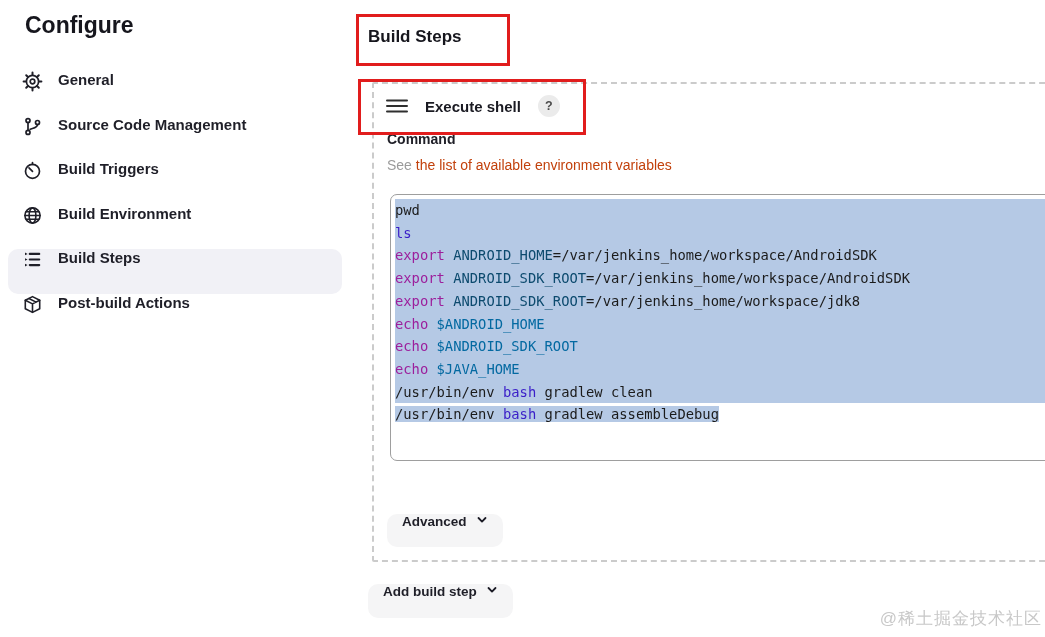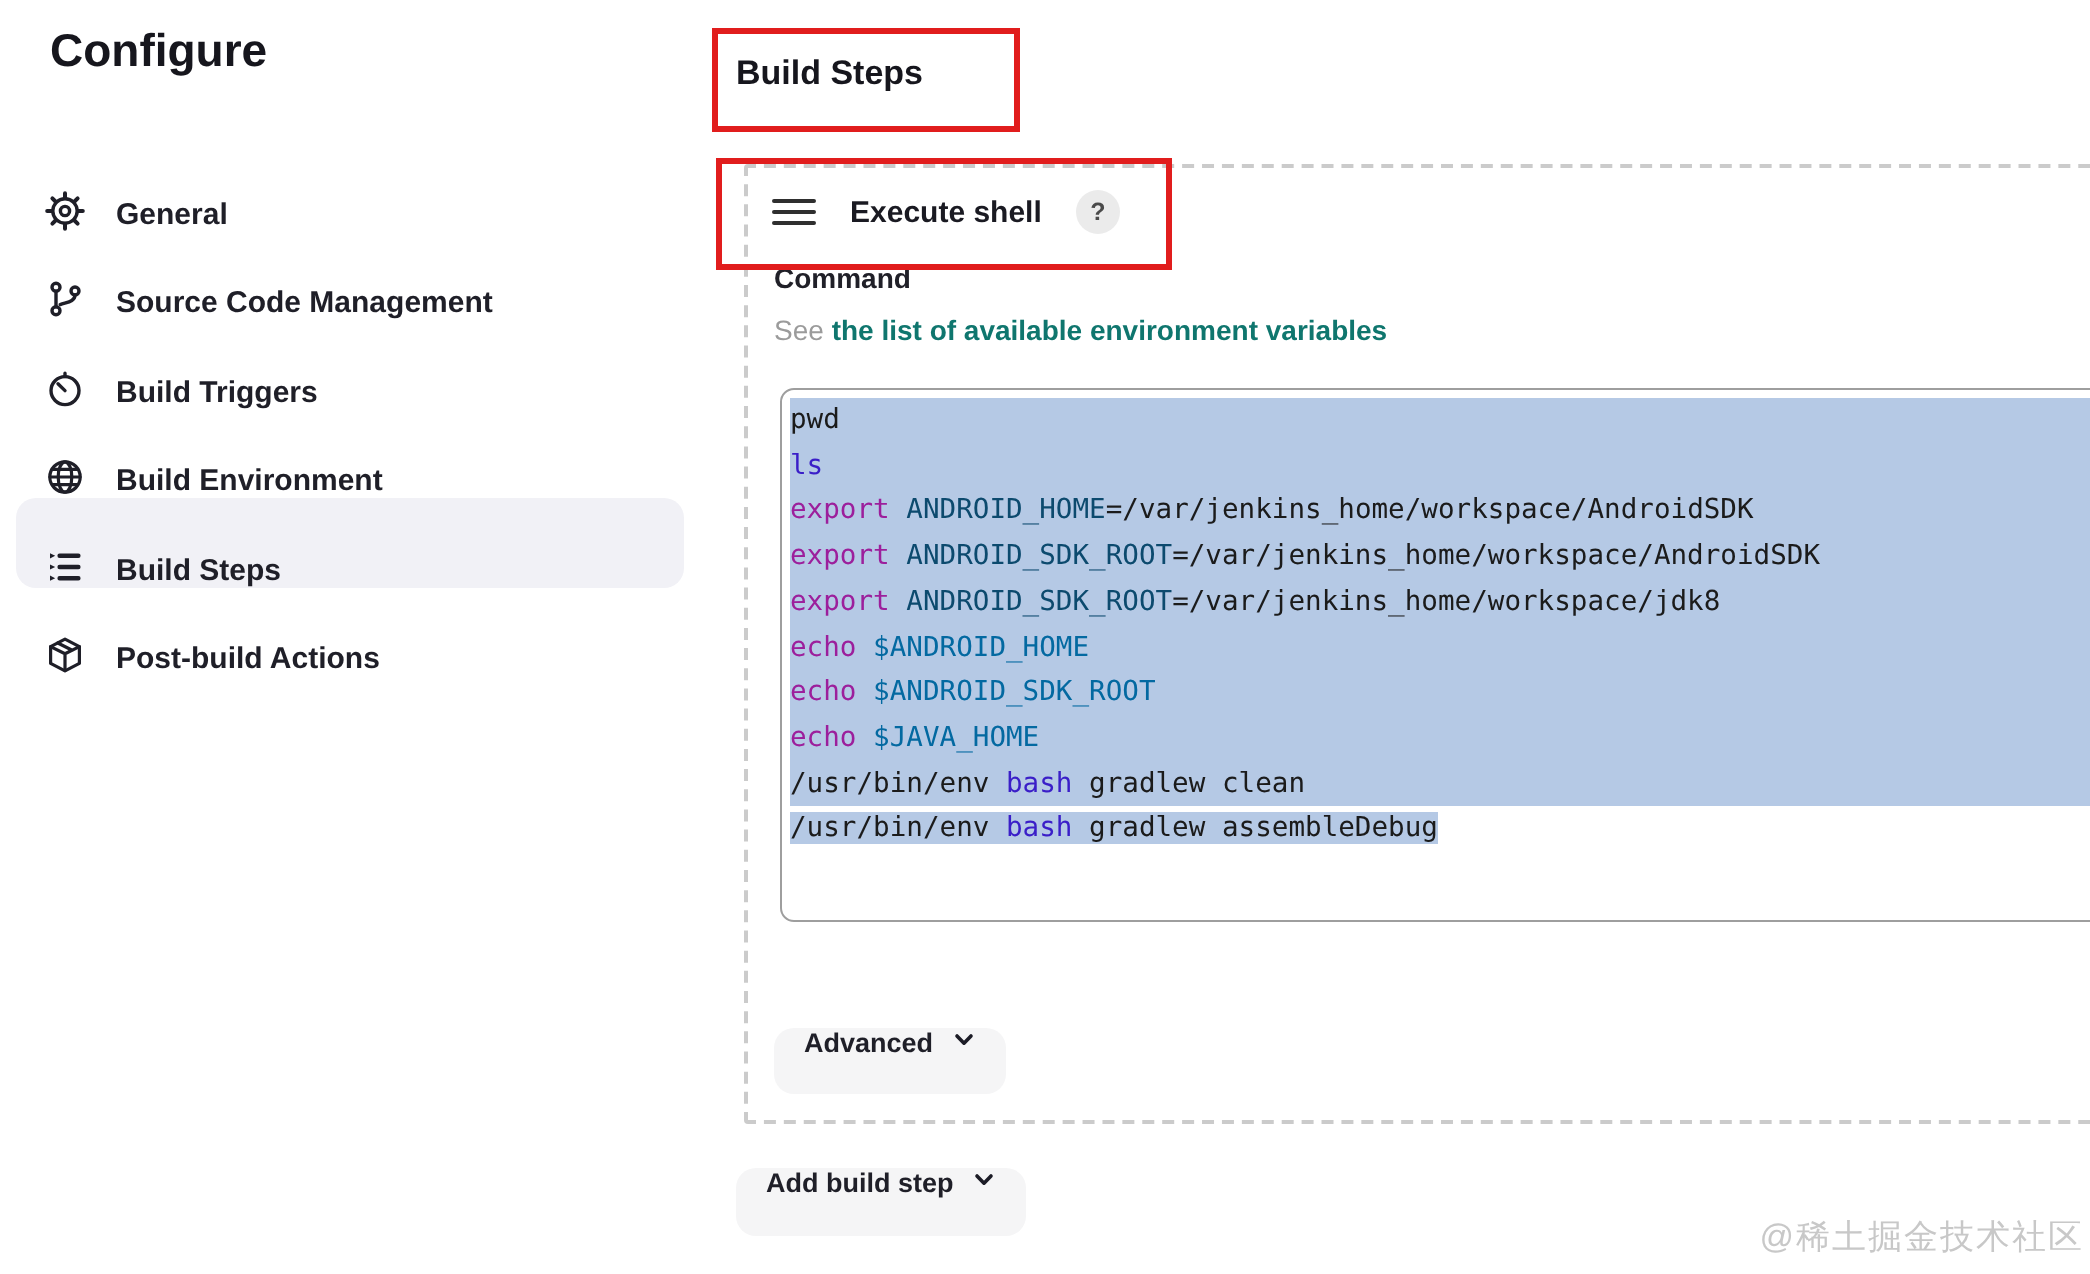--- a/index.html
+++ b/index.html
@@ -2,21 +2,21 @@
 <html><head>
 <meta charset="utf-8">
 <style>
   html,body{margin:0;padding:0;background:#fff;}
   #app{position:relative;width:1045px;height:637px;overflow:hidden;background:#fff;
        font-family:"Liberation Sans",sans-serif;color:#1c1c26;}
 
   
   .sidebar-title{position:absolute;left:25px;top:12px;font-size:23px;font-weight:700;color:#16161d;}
   .nav{position:absolute;left:8px;top:71px;width:334px;}
-  .nav-item{display:flex;align-items:flex-end;gap:15px;height:44.5px;padding-left:14px;
+  .nav-item{display:flex;align-items:flex-start;gap:15px;height:44.5px;padding-left:14px;
             border-radius:10px;font-size:15px;font-weight:600;color:#1f1f28;cursor:pointer;}
   .nav-item.selected{background:#f1f1f6;font-weight:700;}
   .nav-icon{width:21px;height:21px;display:inline-flex;flex:none;}
   .nav-icon svg{width:21px;height:21px;}
 
   
   .main-title{position:absolute;left:368px;top:27px;font-size:17px;font-weight:700;color:#16161d;}
 
   .annot{position:absolute;border:3px solid #e11d1d;pointer-events:none;background:transparent;}
   .annot1{left:356px;top:14px;width:148px;height:46px;z-index:9;}
@@ -28,21 +28,21 @@
   .step-header{position:absolute;left:12px;top:11px;display:flex;align-items:center;gap:17px;text-align:center;}
   .drag-handle{width:22px;height:14px;display:inline-flex;cursor:grab;}
   .step-title{font-size:15px;font-weight:700;color:#1a1a22;}
   .help-badge{width:22px;height:22px;border-radius:50%;background:#ebebeb;display:flex;
               align-items:center;justify-content:center;font-size:12.5px;font-weight:700;
               color:#4a4a4a;cursor:pointer;}
 
   .command-label{position:absolute;left:13px;top:47px;font-size:14px;font-weight:600;color:#202028;}
   .env-line{position:absolute;left:13px;top:73px;font-size:14px;}
   .env-see{color:#9b9b9b;}
-  .env-link{color:#0f766e;font-weight:700;text-decoration:none;cursor:pointer;margin-top:20px;}
+  .env-link{color:#c2410c;font-weight:400;text-decoration:none;cursor:pointer;margin-top:20px;}
 
   .code-box{position:absolute;left:16px;right:20px;top:110px;height:261px;
             border:1.5px solid #9e9e9e;border-radius:7px;background:#fff;overflow:hidden;
             font-family:"DejaVu Sans Mono",monospace;font-size:13.8px;line-height:22.7px;
             padding:4px 0 0 4px;color:#1b1b1b;cursor:text;}
   .code-line{white-space:pre;}
   .sel-full{background:#b5c9e5;}
   .sel-text{background:#b5c9e5;}
   .tk-plain{color:#1b1b1b;}
   .tk-keyword{color:#9c1f9c;}

